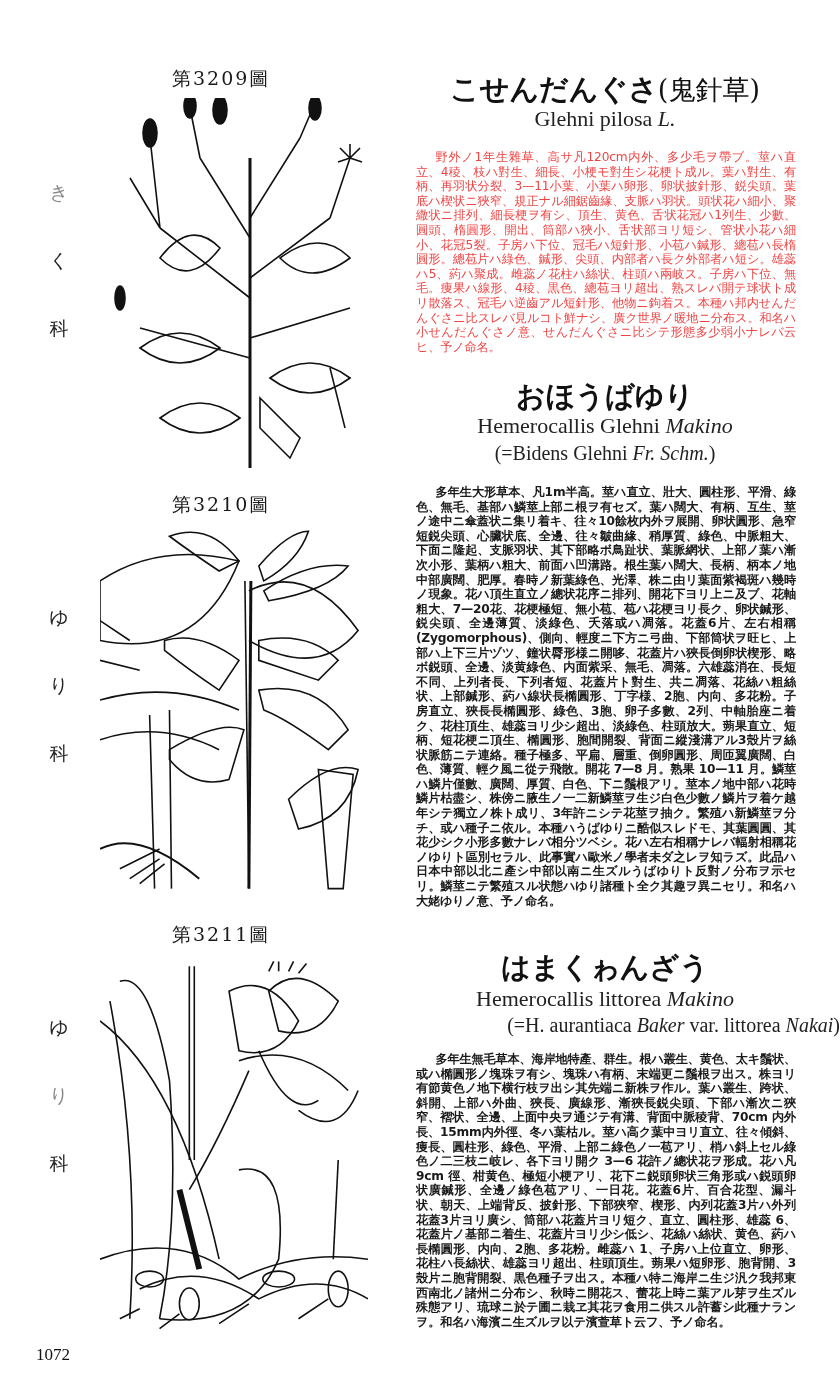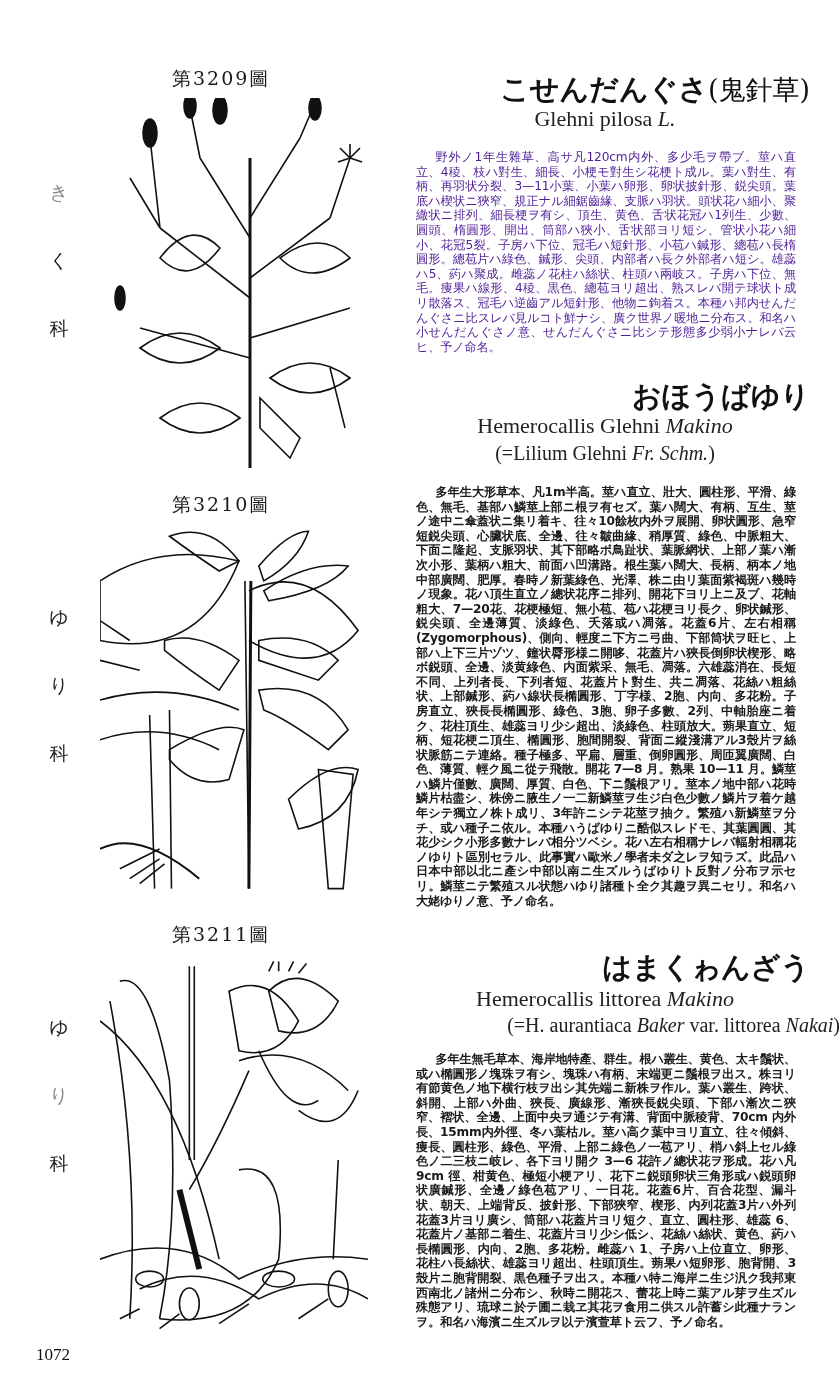--- a/index.html
+++ b/index.html
@@ -13,40 +13,40 @@
     }
     .family-label {
       position: absolute; left: 44px; width: 30px; text-align: center;
       font-family: "DejaVu Sans", sans-serif; font-size: 19px; color: #222;
     }
     .family-label span { display: block; margin-bottom: 42px; }
     .family-label span.light { color: #888; }
     .illus { position: absolute; left: 100px; width: 268px; overflow: hidden; }
     .illus svg { width: 100%; height: 100%; display: block; }
     .entry-title {
-      position: absolute; left: 400px; width: 410px; text-align: right;
+      position: absolute; left: 400px; width: 410px; text-align: center;
       font-family: "DejaVu Sans", sans-serif; font-weight: bold; font-size: 29px; color: #111;
     }
     .entry-title .kanji { font-weight: normal; font-family: "DejaVu Serif", serif; font-size: 27px; }
     .sci-name {
       position: absolute; left: 400px; width: 410px; text-align: center;
       font-family: "Liberation Serif", serif; font-size: 22px; color: #222;
     }
     .sci-name i { font-style: italic; }
     .syn-name {
       position: absolute; left: 360px; width: 480px; text-align: right;
       font-family: "Liberation Serif", serif; font-size: 20px; color: #222;
     }
     .body-text {
       position: absolute; left: 416px; width: 380px;
       font-family: "DejaVu Sans", sans-serif; font-size: 12.2px; line-height: 14.6px;
       color: #1a1a1a; text-align: justify; text-indent: 1.6em; font-weight: bold;
       letter-spacing: -0.2px;
     }
-    .body-text.faint { color: #4c1d95; font-weight: normal; }
+    .body-text.faint { color: #ef4444; font-weight: normal; }
     .page-number {
       position: absolute; left: 36px; top: 1345px;
       font-family: "Liberation Serif", serif; font-size: 17px; color: #111;
     }
   </style>
 </head>
 <body>
 
 <div class="fig-label" style="left:172px; top:66px;">第3209圖</div>
 <div class="family-label" style="top:180px;">
@@ -107,21 +107,21 @@
     <path d="M20 350 l40 -20 M30 360 l30 -20 M40 365 l25 -20"></path>
     <path d="M0 100 L30 120 M0 140 L40 150"></path>
   </svg>
 </div>
 
 <div class="entry-title" style="top:377px;">おほうばゆり</div>
 <div class="sci-name" style="top:413px;">
   <span>Hemerocallis Glehni</span> <i>Makino</i>
 </div>
 <div class="sci-name" style="top:442px; font-size:20px;">
-  <span>(=Lilium Glehni</span> <i>Fr. Schm.</i><span>)</span>
+  <span>(=Bidens Glehni</span> <i>Fr. Schm.</i><span>)</span>
 </div>
 <div class="body-text" style="top:485px; height:445px; overflow:hidden;">多年生大形草本、凡1m半高。莖ハ直立、壯大、圓柱形、平滑、綠色、無毛、基部ハ鱗莖上部ニ根ヲ有セズ。葉ハ闊大、有柄、互生、莖ノ途中ニ傘蓋状ニ集リ着キ、往々10餘枚内外ヲ展開、卵状圓形、急窄短鋭尖頭、心臟状底、全邊、往々皺曲緣、稍厚質、綠色、中脈粗大、下面ニ隆起、支脈羽状、其下部略ボ鳥趾状、葉脈網状、上部ノ葉ハ漸次小形、葉柄ハ粗大、前面ハ凹溝路。根生葉ハ闊大、長柄、柄本ノ地中部廣闊、肥厚。春時ノ新葉綠色、光澤、株ニ由リ葉面紫褐斑ハ幾時ノ現象。花ハ頂生直立ノ總状花序ニ排列、開花下ヨリ上ニ及ブ、花軸粗大、7—20花、花梗極短、無小苞、苞ハ花梗ヨリ長ク、卵状鍼形、鋭尖頭、全邊薄質、淡綠色、夭落或ハ凋落。花蓋6片、左右相稱(Zygomorphous)、側向、輕度ニ下方ニ弓曲、下部筒状ヲ旺ヒ、上部ハ上下三片ヅツ、鐘状脣形様ニ開哆、花蓋片ハ狹長倒卵状楔形、略ボ鋭頭、全邊、淡黄綠色、内面紫采、無毛、凋落。六雄蕊消在、長短不同、上列者長、下列者短、花蓋片ト對生、共ニ凋落、花絲ハ粗絲状、上部鍼形、葯ハ線状長橢圓形、丁字様、2胞、内向、多花粉。子房直立、狹長長橢圓形、綠色、3胞、卵子多數、2列、中軸胎座ニ着ク、花柱頂生、雄蕊ヨリ少シ超出、淡綠色、柱頭放大。蒴果直立、短柄、短花梗ニ頂生、橢圓形、胞間開裂、背面ニ縱淺溝アル3殼片ヲ絲状脈筋ニテ連絡。種子極多、平扁、層重、倒卵圓形、周匝翼廣闊、白色、薄質、輕ク風ニ從テ飛散。開花 7—8 月。熟果 10—11 月。鱗莖ハ鱗片僅數、廣闊、厚質、白色、下ニ鬚根アリ。莖本ノ地中部ハ花時鱗片枯盡シ、株傍ニ腋生ノ一二新鱗莖ヲ生ジ白色少數ノ鱗片ヲ着ケ越年シテ獨立ノ株ト成リ、3年許ニシテ花莖ヲ抽ク。繁殖ハ新鱗莖ヲ分チ、或ハ種子ニ依ル。本種ハうばゆりニ酷似スレドモ、其葉圓圓、其花少シク小形多數ナレバ相分ツベシ。花ハ左右相稱ナレバ輻射相稱花ノゆりト區別セラル、此事實ハ歐米ノ學者未ダ之レヲ知ラズ。此品ハ日本中部以北ニ產シ中部以南ニ生ズルうばゆりト反對ノ分布ヲ示セリ。鱗莖ニテ繁殖スル状態ハゆり諸種ト全ク其趣ヲ異ニセリ。和名ハ大姥ゆりノ意、予ノ命名。</div>
 
 <div class="fig-label" style="left:172px; top:922px;text-align:right;">第3211圖</div>
 <div class="family-label" style="top:1015px;">
   <span>ゆ</span>
   <span class="light">り</span>
   <span>科</span>
 </div>
 <div class="illus" style="top:960px; height:380px;">

